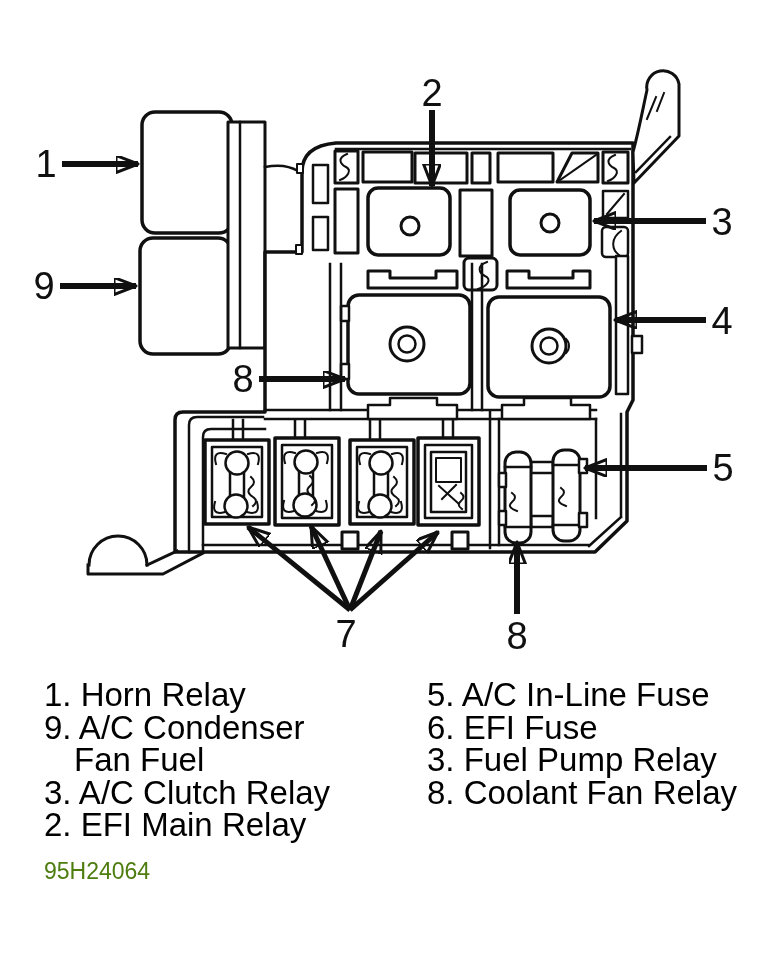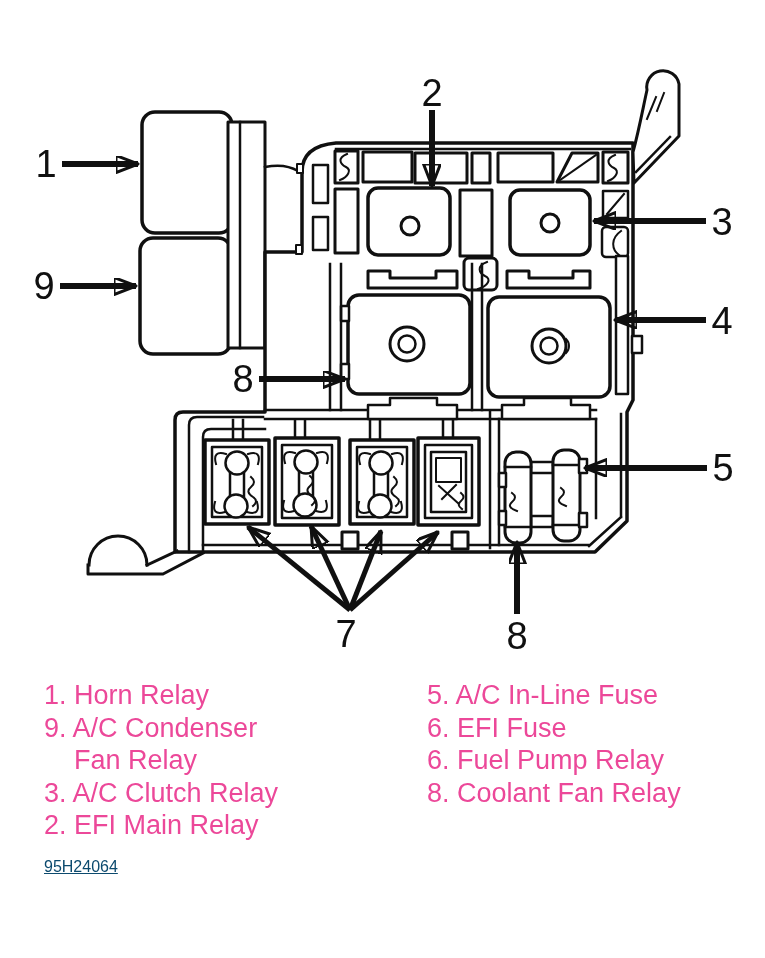--- a/index.html
+++ b/index.html
@@ -11,26 +11,26 @@
       stroke:#101010;fill:none;stroke-width:3;stroke-linejoin:round;stroke-linecap:square;}
   #diagram .f{fill:#ffffff;}
   #diagram .w35{stroke-width:3.5;}
   #diagram .w25{stroke-width:2.5;}
   #diagram .w2{stroke-width:2;}
   #diagram .shaft{stroke-width:6;stroke-linecap:butt;}
   #diagram .shaft7{stroke-width:5;stroke-linecap:butt;}
   #diagram text{font-family:"Liberation Sans",sans-serif;font-size:38px;fill:#101010;
       stroke:none;text-anchor:middle;}
   
-  .legend-col{position:absolute;top:679px;font-size:27px;line-height:32.6px;color:#ec4899;
+  .legend-col{position:absolute;top:679px;font-size:33px;line-height:32.6px;color:#000000;
       white-space:nowrap;}
   #legend-left{left:44px;}
   #legend-right{left:415px;margin-left:12px;}
   .legend-row.indent{padding-left:30px;}
-  #figure-code{position:absolute;left:44px;top:858px;font-size:16px;color:#0c4a6e;text-decoration:underline;}
+  #figure-code{position:absolute;left:44px;top:858px;font-size:23px;color:#4d7c0f;}
 </style>
 </head>
 <body>
 
 <div id="stage">
 
 <svg id="diagram" width="765" height="660" viewBox="0 0 765 660" xmlns="http://www.w3.org/2000/svg">
   <defs>
     <marker id="ah" markerUnits="userSpaceOnUse" markerWidth="26" markerHeight="20" refX="22" refY="8.5" orient="auto">
       <path d="M0,0 L22,8.5 L0,17 Z" fill="#101010" stroke="none"></path>
@@ -218,25 +218,25 @@
     <text x="723" y="481">5</text>
     <text x="243" y="392">8</text>
     <text x="517" y="649">8</text>
     <text x="346" y="647">7</text>
   </g>
 </svg>
 
 <div class="legend-col" id="legend-left">
   <div class="legend-row">1. Horn Relay</div>
   <div class="legend-row">9. A/C Condenser</div>
-  <div class="legend-row indent">Fan Relay</div>
+  <div class="legend-row indent">Fan Fuel</div>
   <div class="legend-row">3. A/C Clutch Relay</div>
   <div class="legend-row">2. EFI Main Relay</div>
 </div>
 <div class="legend-col" id="legend-right">
   <div class="legend-row">5. A/C In-Line Fuse</div>
   <div class="legend-row">6. EFI Fuse</div>
-  <div class="legend-row">6. Fuel Pump Relay</div>
+  <div class="legend-row">3. Fuel Pump Relay</div>
   <div class="legend-row">8. Coolant Fan Relay</div>
 </div>
 <div id="figure-code">95H24064</div>
 
 </div>
 
 </body></html>

